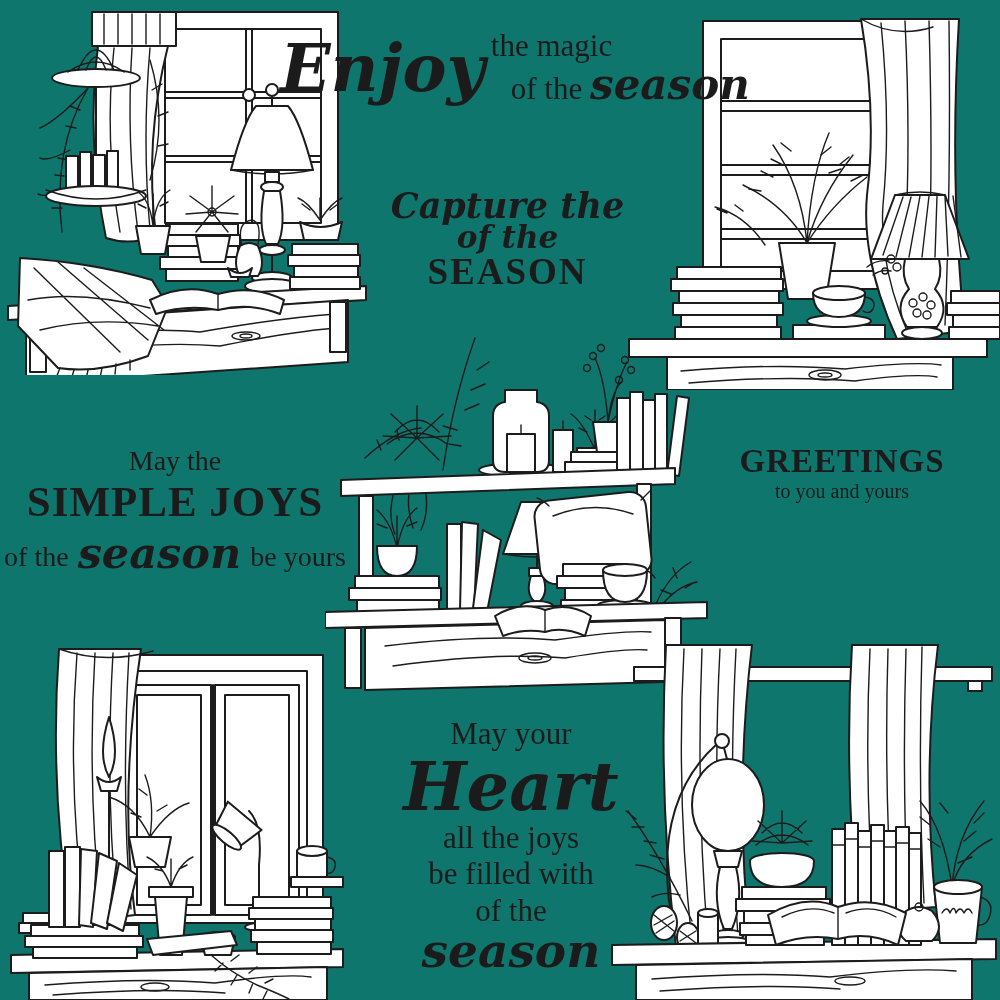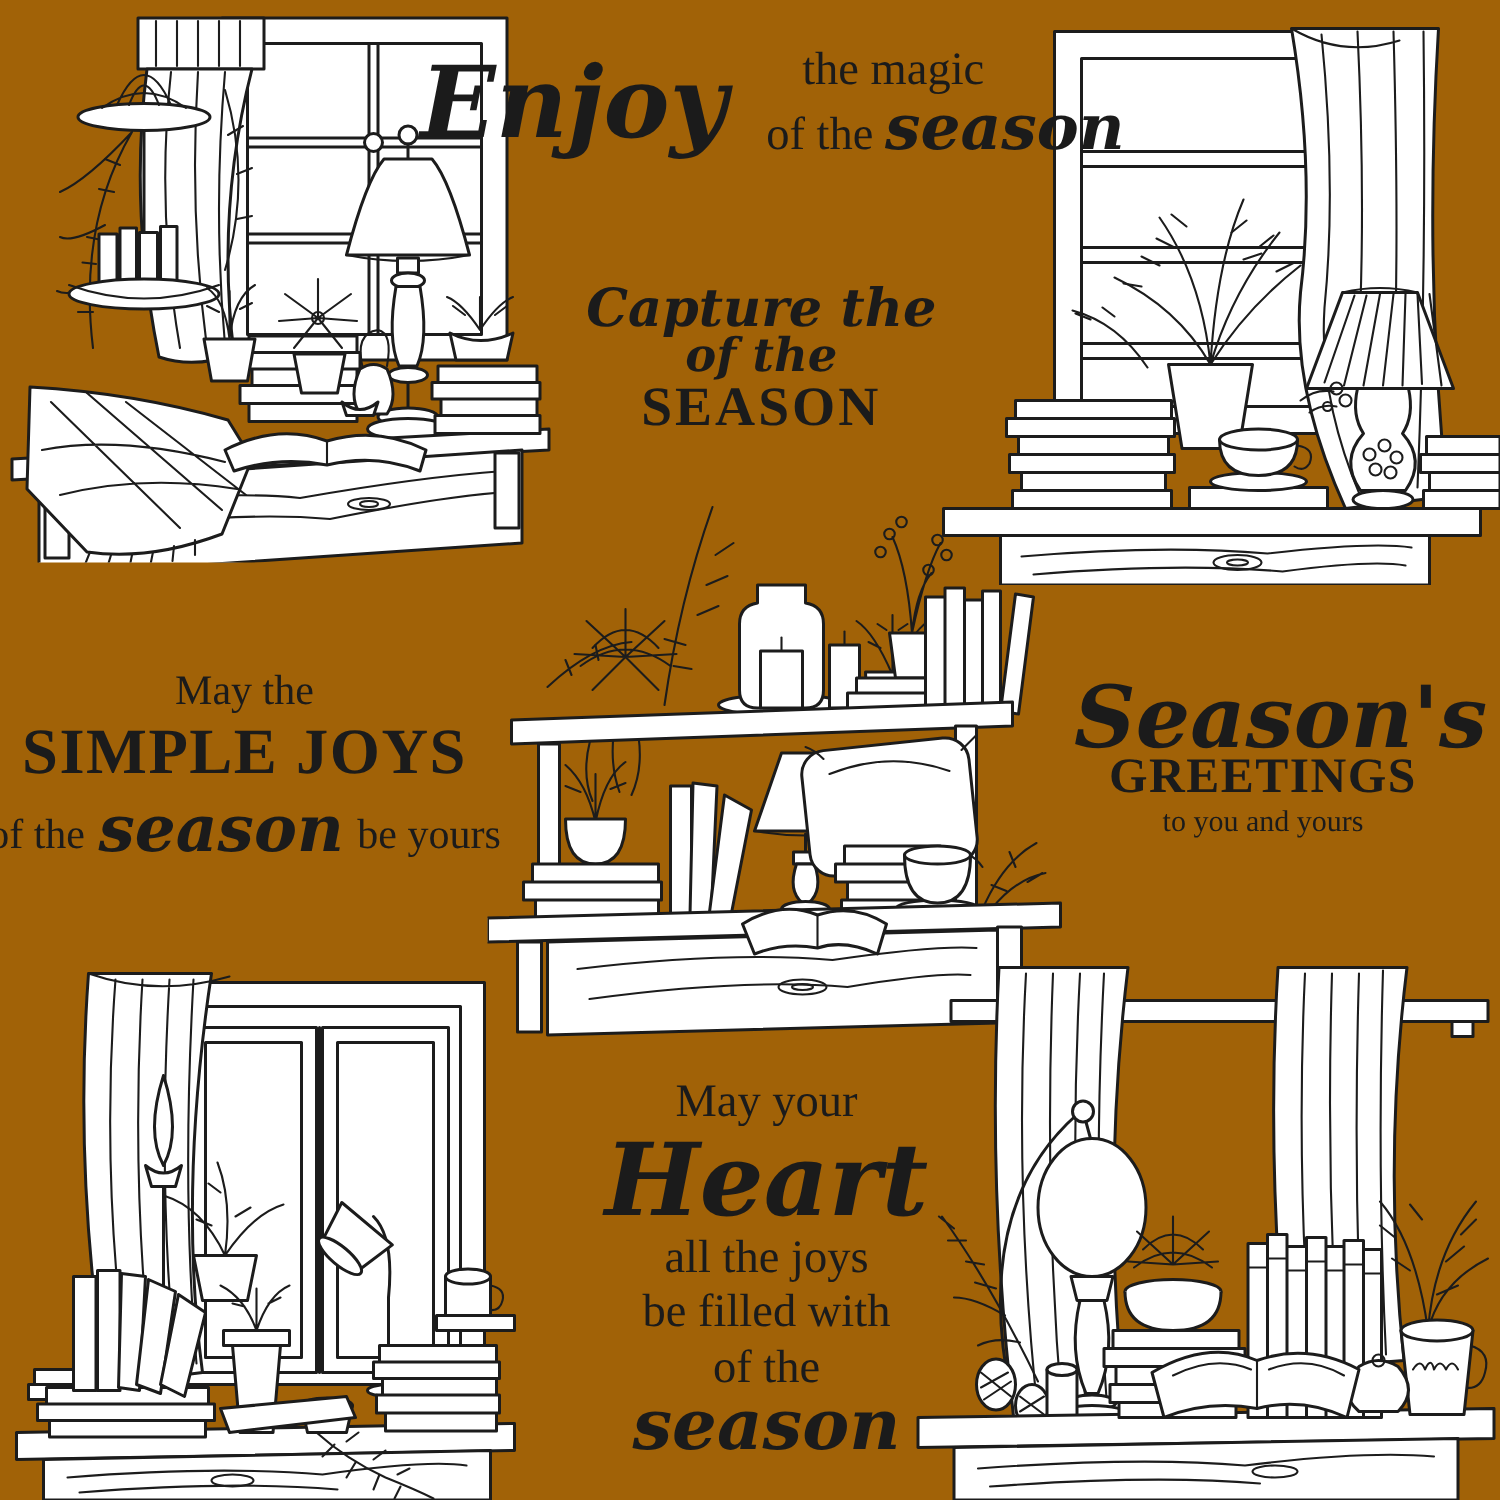--- a/index.html
+++ b/index.html
@@ -1,39 +1,39 @@
 <!DOCTYPE html>
 <html><head>
 <meta charset="utf-8">
 <style>
   html,body{margin:0;padding:0;background:#fff;}
-  .sheet{position:relative;width:1000px;height:1000px;background:#a16207;overflow:hidden;color:#1b1b1b;}
+  .sheet{position:relative;width:1000px;height:1000px;background:#0f766e;overflow:hidden;color:#1b1b1b;}
   .scene{position:absolute;}
   .scene svg{display:block;width:100%;height:100%;}
   .s{fill:none;stroke:#1c1c1c;stroke-width:2;stroke-linecap:round;stroke-linejoin:round;}
   .s1{fill:none;stroke:#1c1c1c;stroke-width:1.4;stroke-linecap:round;stroke-linejoin:round;}
   .f{fill:#ffffff;stroke:#1c1c1c;stroke-width:2;stroke-linejoin:round;}
   .txt{position:absolute;text-align:center;}
   .serif{font-family:"Liberation Serif",serif;}
   .caps{font-family:"Liberation Serif",serif;font-weight:bold;letter-spacing:2px;}
   .script{font-family:"DejaVu Serif",serif;font-style:italic;font-weight:bold;}
   .baseline-row{display:flex;justify-content:center;align-items:baseline;gap:9px;white-space:nowrap;}
   #t-enjoy{left:330px;top:30px;width:370px;}
   #t-enjoy .row{display:flex;align-items:center;justify-content:center;gap:6px;}
   #t-enjoy .big{font-size:66px;line-height:.9;}
   #t-enjoy .col{text-align:left;}
-  #t-enjoy .l1{font-size:31px;line-height:1.05;margin-left:44px;}
+  #t-enjoy .l1{font-size:31px;line-height:1.05;}
   #t-enjoy .l2{font-size:31px;line-height:1.05;white-space:nowrap;margin-left:20px;}
   #t-enjoy .end{font-size:42px;}
   #t-capture{left:390px;top:156px;width:235px;}
   #t-capture .sc1{font-size:35px;line-height:1.0;margin-top:32px;}
   #t-capture .c1{font-size:40px;line-height:1.15;letter-spacing:1px;}
   #t-capture .sc2{font-size:31px;line-height:.95;}
   #t-capture .c2{font-size:37px;line-height:1.1;}
-  #t-simple{left:4px;top:446px;width:318px;}
+  #t-simple{left:16px;top:446px;width:318px;}
   #t-simple .l1{font-size:28px;line-height:1.1;}
   #t-simple .l2{font-size:43px;line-height:1.15;font-weight:bold;letter-spacing:1px;white-space:nowrap;}
   #t-simple .sm{font-size:28px;}
   #t-simple .scw{font-size:43px;position:relative;top:2px;}
   #t-greet{left:716px;top:450px;width:252px;}
   #t-greet .sc{font-size:57px;line-height:1;}
   #t-greet .c{font-size:33px;line-height:1.05;letter-spacing:1px;margin-top:-6px;}
   #t-greet .sub{font-size:20px;line-height:1.2;}
   #t-heart{left:402px;top:716px;width:218px;}
   #t-heart .l{font-size:31px;line-height:1.18;}
@@ -445,21 +445,20 @@
     <div class="serif l1">May the</div>
     <div class="serif l2">SIMPLE JOYS</div>
     <div class="baseline-row">
       <span class="serif sm">of the</span>
       <span class="script scw">season</span>
       <span class="serif sm">be yours</span>
     </div>
   </div>
 
   <div class="txt" id="t-greet">
-    <div class="script sc">Season's</div>
     <div class="caps c">GREETINGS</div>
     <div class="serif sub">to you and yours</div>
   </div>
 
   <div class="txt" id="t-heart">
     <div class="serif l">May your</div>
     <div class="script h">Heart</div>
     <div class="serif l">all the joys</div>
     <div class="serif l">be filled with</div>
     <div class="serif l">of the</div>

